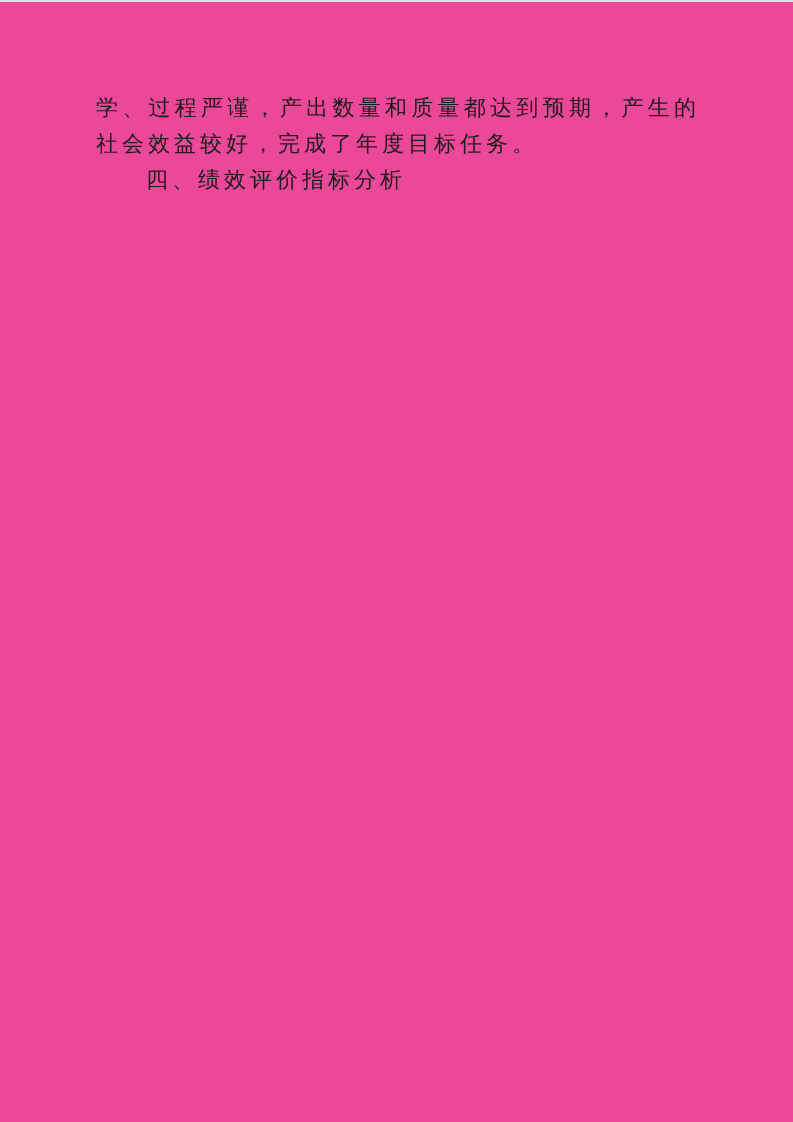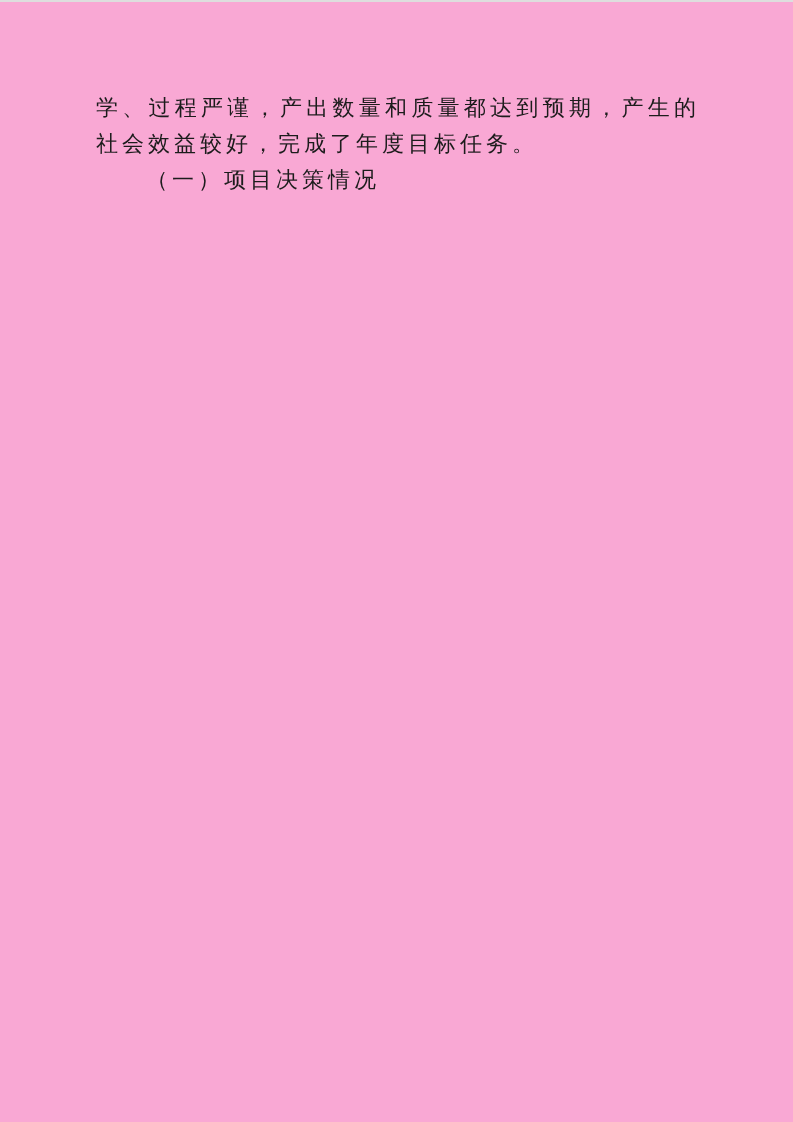--- a/index.html
+++ b/index.html
@@ -5,21 +5,21 @@
   html, body {
     margin: 0;
     padding: 0;
     background: #ffffff;
   }
   .doc-page {
     position: relative;
     width: 793px;
     height: 1122px;
     box-sizing: border-box;
-    background: #f9a8d4;
+    background: #ec4899;
     border-top: 2px solid #dedede;
     padding: 88px 93px 0 96px;
     overflow: hidden;
     font-family: "Liberation Serif", "DejaVu Serif", serif;
     color: #1c1c1c;
   }
   .doc-page p, .doc-page h2, .doc-page h3 {
     margin: 0;
     font-size: 22px;
     line-height: 36px;
@@ -50,21 +50,21 @@
     letter-spacing: 3px;
     font-family: "Liberation Serif", "DejaVu Serif", serif;
   }
 </style>
 </head>
 <body>
 
 <div class="doc-page">
   <p class="para-continuation">学、过程严谨，产出数量和质量都达到预期，产生的社会效益较好，完成了年度目标任务。</p>
 
+  <h2 class="section-heading">四、绩效评价指标分析</h2>
 
-  <h3 class="subsection-heading">（一）项目决策情况</h3>
 
 
 
 
 
 
 </div>
 
 </body></html>

